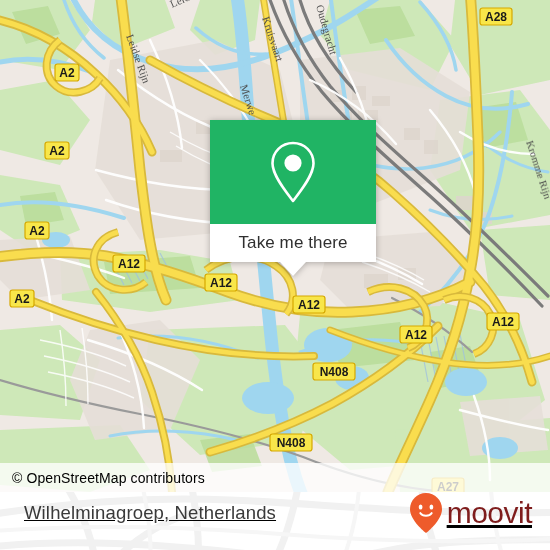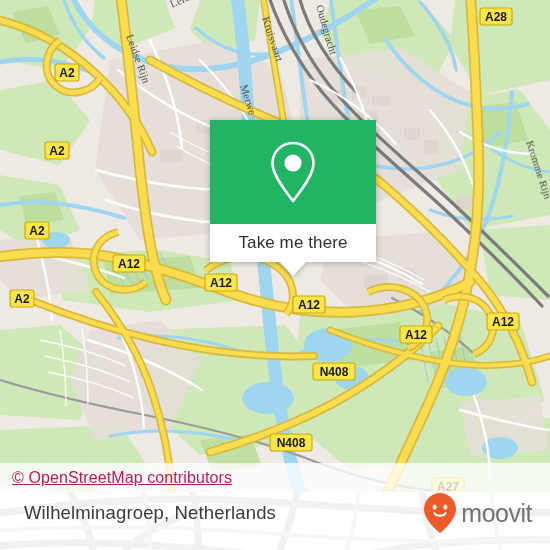--- a/index.html
+++ b/index.html
@@ -42,25 +42,24 @@
     width: 550px;
     height: 29px;
     background: rgba(255,255,255,0.78);
     display: flex;
     align-items: center;
     box-sizing: border-box;
     padding-left: 12px;
     z-index: 40;
   }
   #attrib .txt {
-    font-size: 16px;
-    color: #be185d;
+    font-size: 14px;
+    color: #000000;
     letter-spacing: .1px;
     white-space: nowrap;
-    text-decoration: underline;
   }
 
   
   #card {
     position: absolute;
     left: 194px;
     top: 120px;
     width: 166px;
     z-index: 60;
     filter: drop-shadow(0 1px 3px rgba(0,0,0,0.28));
@@ -116,35 +115,36 @@
   }
   #footer .fcontent {
     position: relative;
     z-index: 3;
     height: 58px;
     display: flex;
     align-items: center;
     justify-content: space-between;
     padding: 0 18px 16px 24px;
     box-sizing: border-box;
+    text-decoration: underline;
   }
   #footer .place {
     font-size: 18.5px;
     color: #3a3a3a;
     white-space: nowrap;
     letter-spacing: .15px;
   }
   #footer .brand {
     display: flex;
     align-items: center;
     gap: 4px;
   }
   #footer .brand .word {
-    font-size: 25px;
-    color: #737373;
+    font-size: 30px;
+    color: #7f1d1d;
     font-weight: 400;
     letter-spacing: -0.5px;
     line-height: 1;
   }
 </style>
 </head>
 <body>
 
 <div id="app">
 

